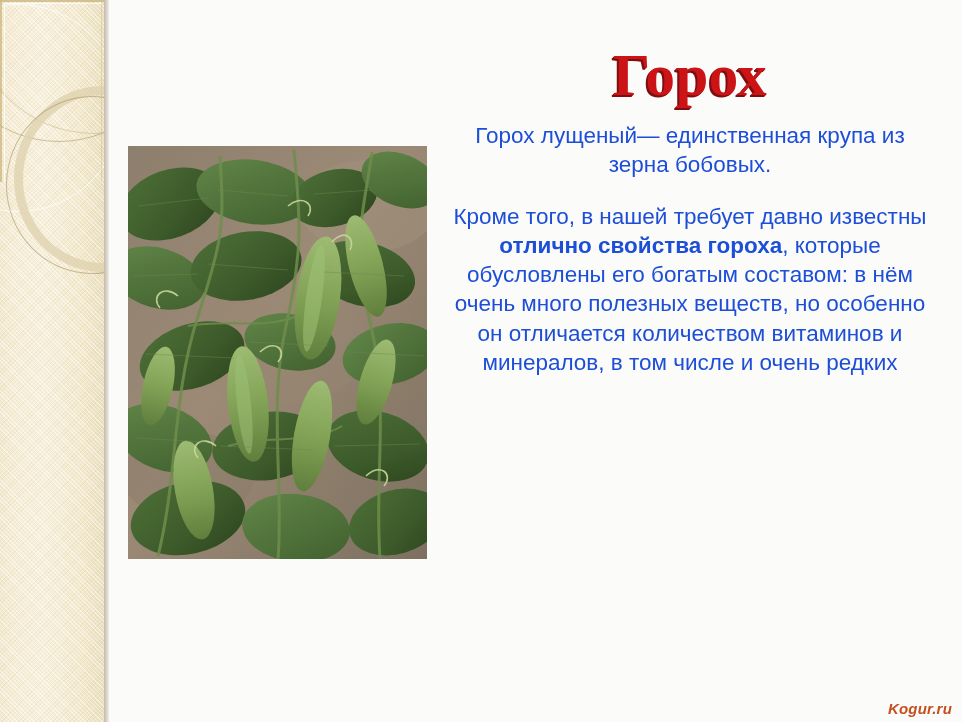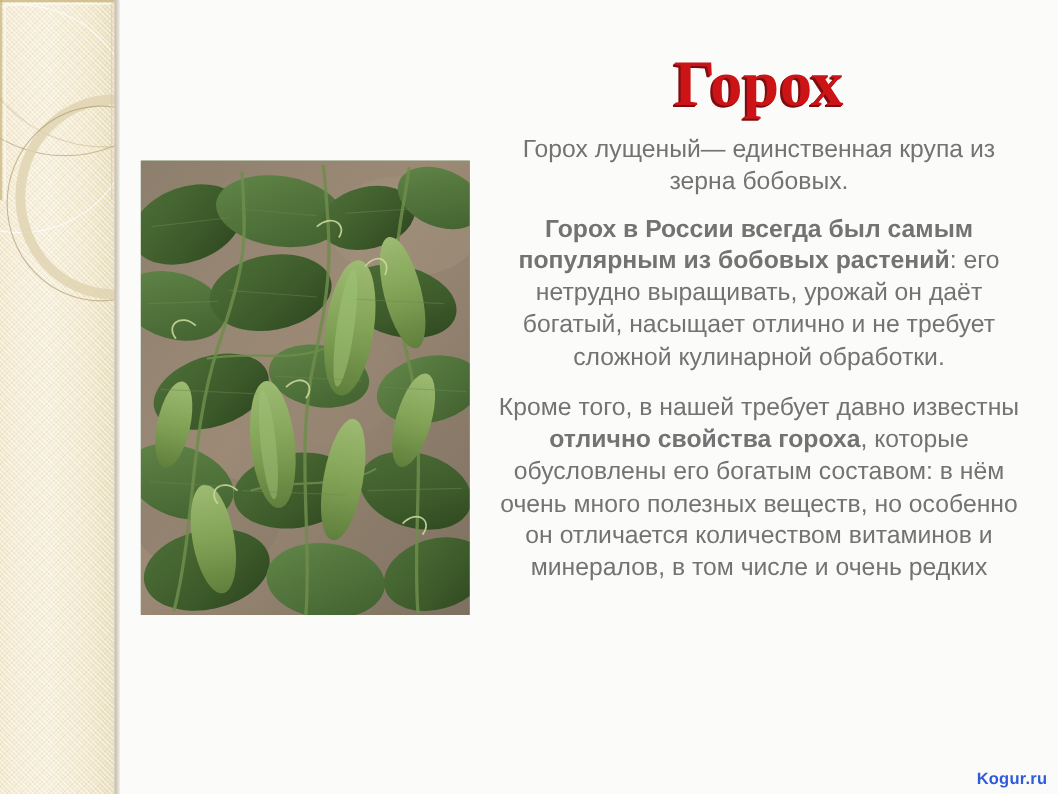--- a/index.html
+++ b/index.html
@@ -163,40 +163,41 @@
     margin: 0 0 16px 0;
     text-shadow:
       -2px 2px 0 #7d0d10,
       -1px 1px 0 #9b1013,
       1px -1px 0 rgba(255,255,255,0.35);
   }
   .para {
     font-family: "Liberation Sans", sans-serif;
     font-size: 22.5px;
     line-height: 1.30;
-    color: #737373;
+    color: #1d4ed8;
     margin: 0 0 7px 0;
     padding: 0 8px;
   }
   .para.tight { margin-bottom: 4px; }
   .para b { font-weight: bold; }
   .spacer-sm { height: 9px; }
 
   
   .watermark {
     position: absolute;
     right: 10px;
     bottom: 5px;
     font-family: "Liberation Sans", sans-serif;
     font-size: 15px;
     font-weight: bold;
-    color: #1d4ed8;
+    color: #c2410c;
     letter-spacing: 0.2px;
     text-shadow: 0 1px 0 rgba(255,255,255,0.9);
     opacity: 0.92;
+    font-style: italic;
   }
 </style>
 </head>
 <body>
 
 <div class="slide">
 
   <div class="side-band">
     <div class="texture"></div>
     <div class="arc arc-a"></div>
@@ -306,21 +307,20 @@
   </div>
 
   <div class="content">
 
     <h1 class="title">Горох</h1>
 
     <p class="para tight"><span>Горох лущеный— единственная крупа из зерна бобовых.</span></p>
 
     <div class="spacer-sm"></div>
 
-    <p class="para"><b>Горох в России всегда был самым популярным из бобовых растений</b><span>: его нетрудно выращивать, урожай он даёт богатый, насыщает отлично и не требует сложной кулинарной обработки.</span></p>
 
     <div class="spacer-sm"></div>
 
     <p class="para"><span>Кроме того, в нашей требует давно известны </span><b>отлично свойства гороха</b><span>, которые обусловлены его богатым составом: в нём очень много полезных веществ, но особенно он отличается количеством витаминов и минералов, в том числе и очень редких</span></p>
 
   </div>
 
   <div class="watermark">Kogur.ru</div>
 
 </div>

